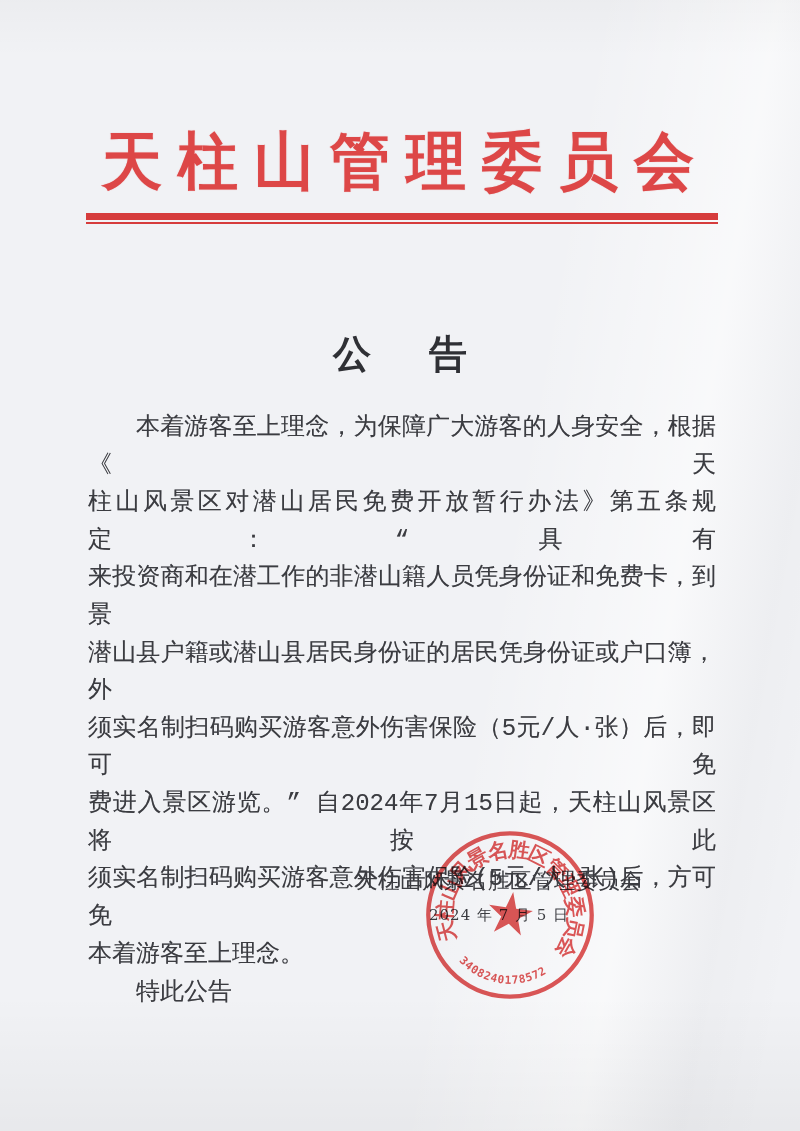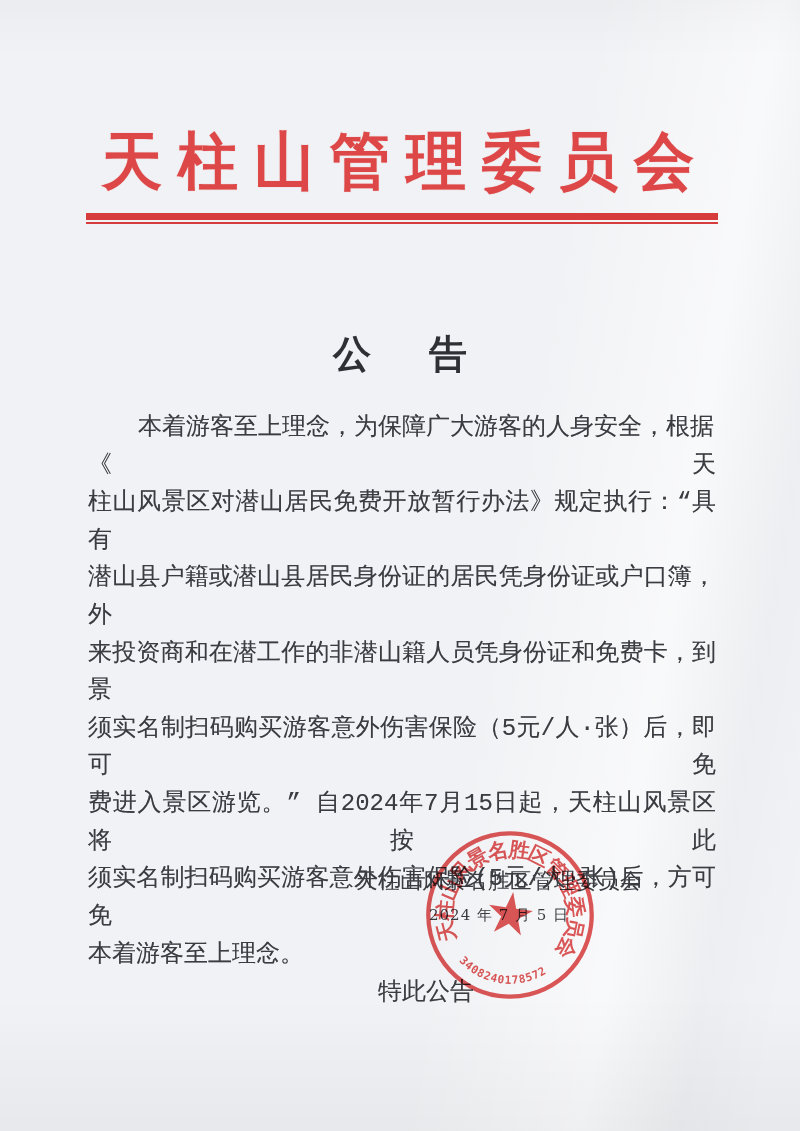--- a/index.html
+++ b/index.html
@@ -34,21 +34,21 @@
     font-size:38px;font-weight:600;color:#2f3035;line-height:1.2;
   }
   
   .body{
     position:absolute;left:88px;top:409px;width:628px;
     font-size:24px;line-height:37.6px;color:#3b3c41;
     text-shadow:0 0 .4px rgba(60,61,66,.4);
   }
   .line{white-space:nowrap;}
   .line.j{white-space:normal;text-align:justify;text-align-last:justify;text-justify:inter-character;font-family:Liberation Mono, monospace;}
-  .line.ind{text-indent:48px;text-align:center;}
+  .line.ind{text-indent:48px;}
   
   .sig-org{
     position:absolute;left:356px;top:866px;
     font-size:21.5px;letter-spacing:.5px;color:#3b3c41;white-space:nowrap;
   }
   .sig-date{
     position:absolute;left:429px;top:906px;
     font-size:15px;letter-spacing:1px;color:#3b3c41;white-space:nowrap;
   }
   
@@ -81,23 +81,23 @@
     <div class="rule-thin"></div>
   </div>
 
   <div class="notice-title">
     <span>公</span>
     <span>告</span>
   </div>
 
   <div class="body">
     <div class="line j ind">本着游客至上理念，为保障广大游客的人身安全，根据《天</div>
-    <div class="line j">柱山风景区对潜山居民免费开放暂行办法》规定执行：“具有</div>
+    <div class="line j">柱山风景区对潜山居民免费开放暂行办法》第五条规定：“具有</div>
+    <div class="line j">来投资商和在潜工作的非潜山籍人员凭身份证和免费卡，到景</div>
     <div class="line j">潜山县户籍或潜山县居民身份证的居民凭身份证或户口簿，外</div>
-    <div class="line j">来投资商和在潜工作的非潜山籍人员凭身份证和免费卡，到景</div>
     <div class="line j">须实名制扫码购买游客意外伤害保险（5元/人·张）后，即可免</div>
     <div class="line j">费进入景区游览。” 自2024年7月15日起，天柱山风景区将按此</div>
     <div class="line j">须实名制扫码购买游客意外伤害保险(5元/人·张)后，方可免</div>
     <div class="line">本着游客至上理念。</div>
     <div class="line ind">特此公告</div>
   </div>
 
   <div class="sig-org">天柱山风景名胜区管理委员会</div>
 
   <div class="sig-date">2024 年 7 月 5 日</div>

